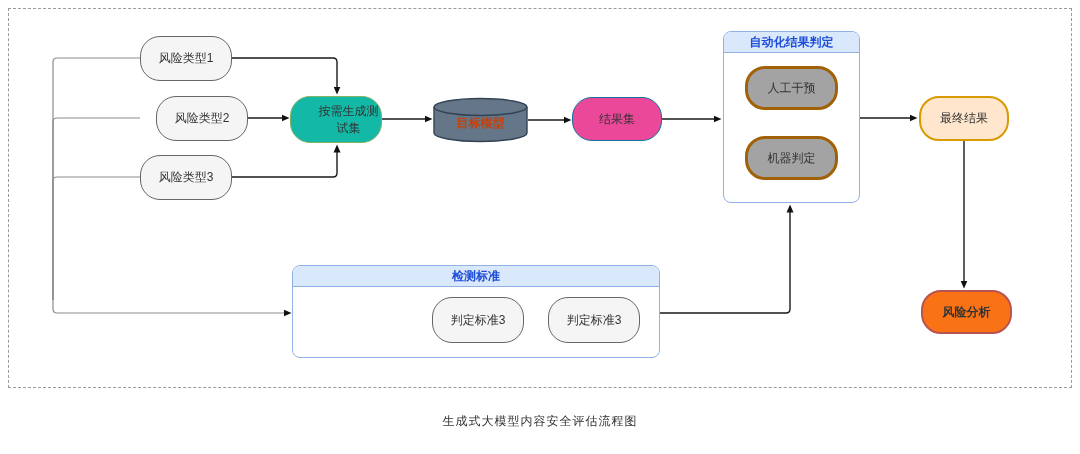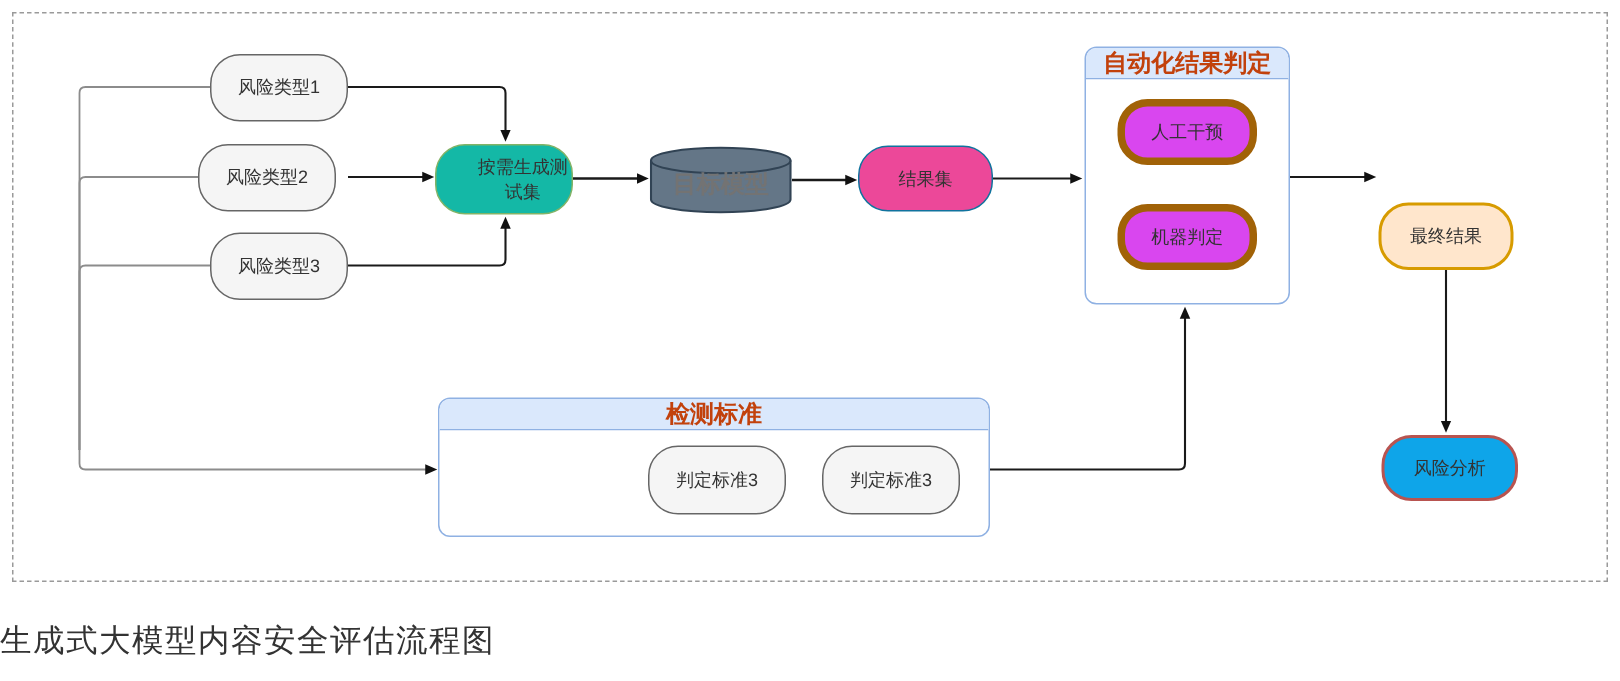--- a/index.html
+++ b/index.html
@@ -8,38 +8,38 @@
   .frame { position:absolute; left:8px; top:8px; width:1064px; height:380px;
            border:1px dashed #9a9a9a; box-sizing:border-box; }
   svg.wires { position:absolute; left:0; top:0; width:1080px; height:454px; }
 
   .node { position:absolute; display:flex; align-items:center; justify-content:center;
           font-size:12px; color:#333; box-sizing:border-box; text-align:center; }
   .rounded { border-radius:20px; }
   .gray      { background:#f5f5f5; border:1px solid #666666; }
   .green     { background:#14b8a6; border:1px solid #82b366;padding-left:25px; }
   .lightblue { background:#ec4899; border:1px solid #10739e; }
-  .blue      { background:#d946ef; border:5px solid #a16207; }
-  .orange    { background:#ffe6cc; border:2px solid #d79b00;margin-top:39px; }
-  .red       { background:#0ea5e9; border:2px solid #b85450; }
+  .blue      { background:#a3a3a3; border:3px solid #a16207; }
+  .orange    { background:#ffe6cc; border:2px solid #d79b00; }
+  .red       { background:#f97316; border:2px solid #b85450;font-weight:bold; }
 
   .container-box { position:absolute; background:#ffffff; border:1px solid #8fb1e3;
                    border-radius:8px; box-sizing:border-box; }
   .container-title { height:20px; background:#dae8fc; border-bottom:1px solid #8fb1e3;
                      border-radius:7px 7px 0 0; display:flex; align-items:center;
-                     justify-content:center; font-weight:bold; font-size:16px; color:#c2410c; }
+                     justify-content:center; font-weight:bold; font-size:12px; color:#1d4ed8; }
 
   .cylinder { position:absolute; }
   .cyl-label { position:absolute; left:0; top:0; width:100%; height:100%;
                display:flex; align-items:center; justify-content:center;
                padding-top:7px; box-sizing:border-box;
-               color:#737373; font-size:16px; font-weight:bold; }
+               color:#c2410c; font-size:12px; font-weight:bold; }
 
-  .caption { position:absolute; left:0; top:413px; width:100%; 
-             font-size:21px; color:#333333; letter-spacing:1px; }
+  .caption { position:absolute; left:0; top:413px; width:100%; text-align:center;
+             font-size:12px; color:#333333; letter-spacing:1px; }
 </style>
 </head>
 <body>
 
 <div class="canvas">
 
   <div class="frame"></div>
 
   <svg class="wires" viewBox="0 0 1080 454" xmlns="http://www.w3.org/2000/svg">
     <defs>
@@ -57,21 +57,21 @@
     <path d="M232,177 H333 Q337,177 337,173 V152" fill="none" stroke="#1a1a1a" stroke-width="1.4" marker-end="url(#arr)"></path>
     <path d="M382,119 H425" fill="none" stroke="#1a1a1a" stroke-width="1.6" marker-end="url(#arr)"></path>
     <path d="M528,120 H564" fill="none" stroke="#1a1a1a" stroke-width="1.6" marker-end="url(#arr)"></path>
     <path d="M662,119 H714" fill="none" stroke="#1a1a1a" stroke-width="1.4" marker-end="url(#arr)"></path>
     <path d="M860,118 H910" fill="none" stroke="#1a1a1a" stroke-width="1.4" marker-end="url(#arr)"></path>
     <path d="M964,141 V281" fill="none" stroke="#1a1a1a" stroke-width="1.4" marker-end="url(#arr)"></path>
     <path d="M660,313 H786 Q790,313 790,309 V212" fill="none" stroke="#1a1a1a" stroke-width="1.4" marker-end="url(#arr)"></path>
   </svg>
 
   <div class="node gray rounded" style="left:140px;top:36px;width:92px;height:45px">风险类型1</div>
-  <div class="node gray rounded" style="left:132px;top:96px;width:92px;height:45px">风险类型2</div>
+  <div class="node gray rounded" style="left:156px;top:96px;width:92px;height:45px">风险类型2</div>
   <div class="node gray rounded" style="left:140px;top:155px;width:92px;height:45px">风险类型3</div>
 
   <div class="node green rounded" style="left:290px;top:96px;width:92px;height:47px">按需生成测试集</div>
 
   <div class="cylinder" style="left:433px;top:97px;width:95px;height:46px">
     <svg width="95" height="46" viewBox="0 0 95 46">
       <path d="M1,10 A46.5,8.5 0 0 1 94,10 L94,36 A46.5,8.5 0 0 1 1,36 Z" fill="#647687" stroke="#314354" stroke-width="1.4"></path>
       <path d="M1,10 A46.5,8.5 0 0 0 94,10" fill="none" stroke="#314354" stroke-width="1.4"></path>
     </svg>
     <div class="cyl-label">目标模型</div>

